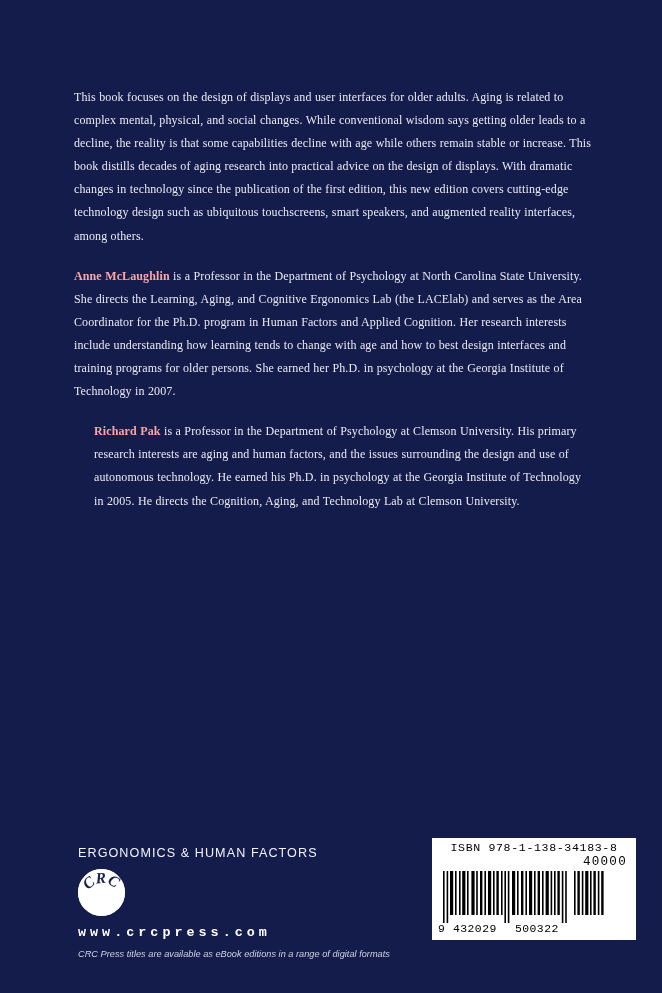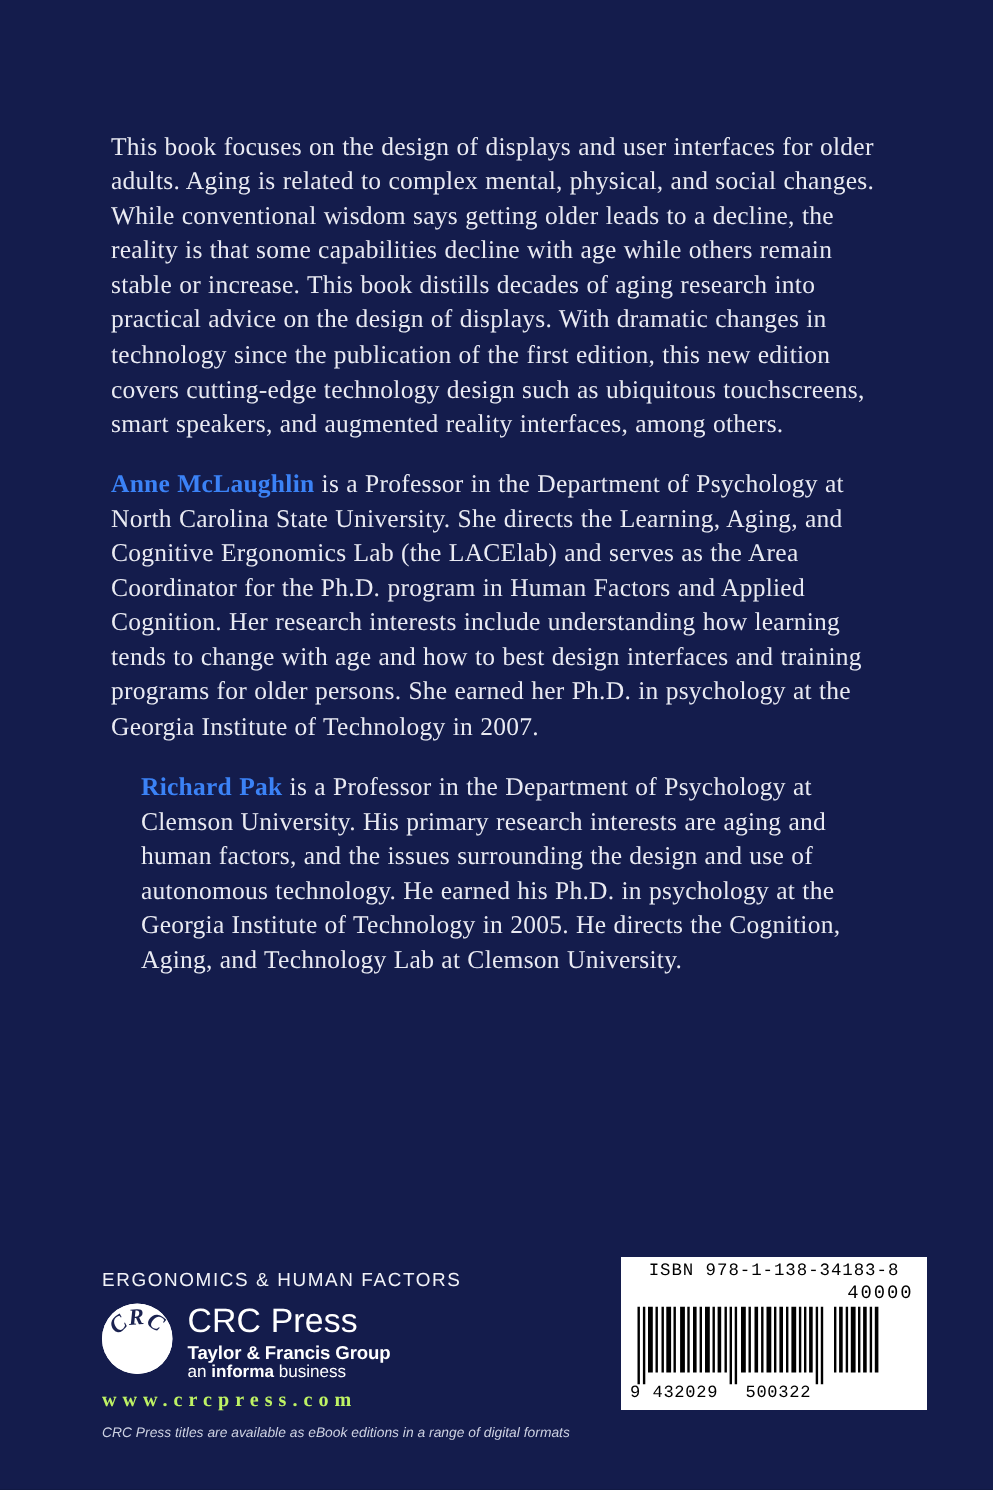--- a/index.html
+++ b/index.html
@@ -25,37 +25,37 @@
   
   #blurb {
     position: absolute;
     left: 74px;
     top: 86px;
     width: 518px;
   }
   .para {
     color: #e9eaf2;
     font-family: "Liberation Serif", serif;
-    font-size: 17px;
+    font-size: 12px;
     line-height: 23.1px;
     text-align: left;
     margin: 0 0 17px 0;
     letter-spacing: 0.01em;
     word-spacing: 0.02em;
   }
   .para:last-child { margin-bottom: 0; margin-left: 20px; }
   .para b, .para .nm {
     font-weight: bold;
-    color: #3b82f6;
+    color: #fca5a5;
   }
 
   
   #imprint {
     position: absolute;
-    left: 68px;
+    left: 78px;
     top: 846px;
     width: 320px;
   }
   #series-label {
     color: #f2f3f8;
     font-family: "Liberation Sans", sans-serif;
     font-size: 12.6px;
     font-weight: 500;
     letter-spacing: 0.085em;
     white-space: nowrap;
@@ -98,43 +98,43 @@
   }
   #informa {
     color: #ffffff;
     font-family: "Liberation Sans", sans-serif;
     font-size: 11.4px;
     font-weight: 400;
     margin-top: 2px;
   }
   #informa b { font-weight: bold; }
   #crc-url {
-    color: #bef264;
-    font-family: Liberation Serif, serif;
+    color: #ffffff;
+    font-family: Liberation Mono, monospace;
     font-size: 13.4px;
     font-weight: bold;
     letter-spacing: 0.30em;
     margin-top: 6px;
     white-space: nowrap;
   }
   #ebook-note {
     color: #ced2e2;
     font-family: "Liberation Sans", sans-serif;
     font-size: 9.2px;
     font-weight: 400;
     letter-spacing: 0.002em;
     margin-top: 9px;
     white-space: nowrap;
     font-style: italic;
   }
 
   
   #barcode-panel {
     position: absolute;
-    left: 414px;
+    left: 432px;
     top: 838px;
     width: 204px;
     height: 102px;
     background: #ffffff;
     box-sizing: border-box;
     padding: 4px 5px 3px 5px;
   }
   #isbn-line {
     color: #000000;
     font-family: "Liberation Mono", monospace;
@@ -200,25 +200,20 @@
       <div id="crc-badge">
         <svg width="47" height="47" viewBox="0 0 47 47" aria-hidden="true">
           <circle cx="23.5" cy="23.5" r="23.5" fill="#ffffff"></circle>
           <path id="crcArc" d="M 7.5 31 A 17 17 0 0 1 39.5 23" fill="none"></path>
           <text font-family="Liberation Serif, serif" font-size="15.5" font-style="italic" font-weight="bold" fill="#1a2250">
             <textPath href="#crcArc" startOffset="22%">CRC</textPath>
           </text>
         </svg>
       </div>
 
-      <div id="logo-words">
-        <div id="crc-press">CRC Press</div>
-        <div id="taylor">Taylor &amp; Francis Group</div>
-        <div id="informa"><span>an </span><b>informa</b><span> business</span></div>
-      </div>
     </div>
 
     <div id="crc-url">www.crcpress.com</div>
 
     <div id="ebook-note">CRC Press titles are available as eBook editions in a range of digital formats</div>
   </div>
 
   <div id="barcode-panel">
 
     <div id="isbn-line">ISBN 978-1-138-34183-8</div>

